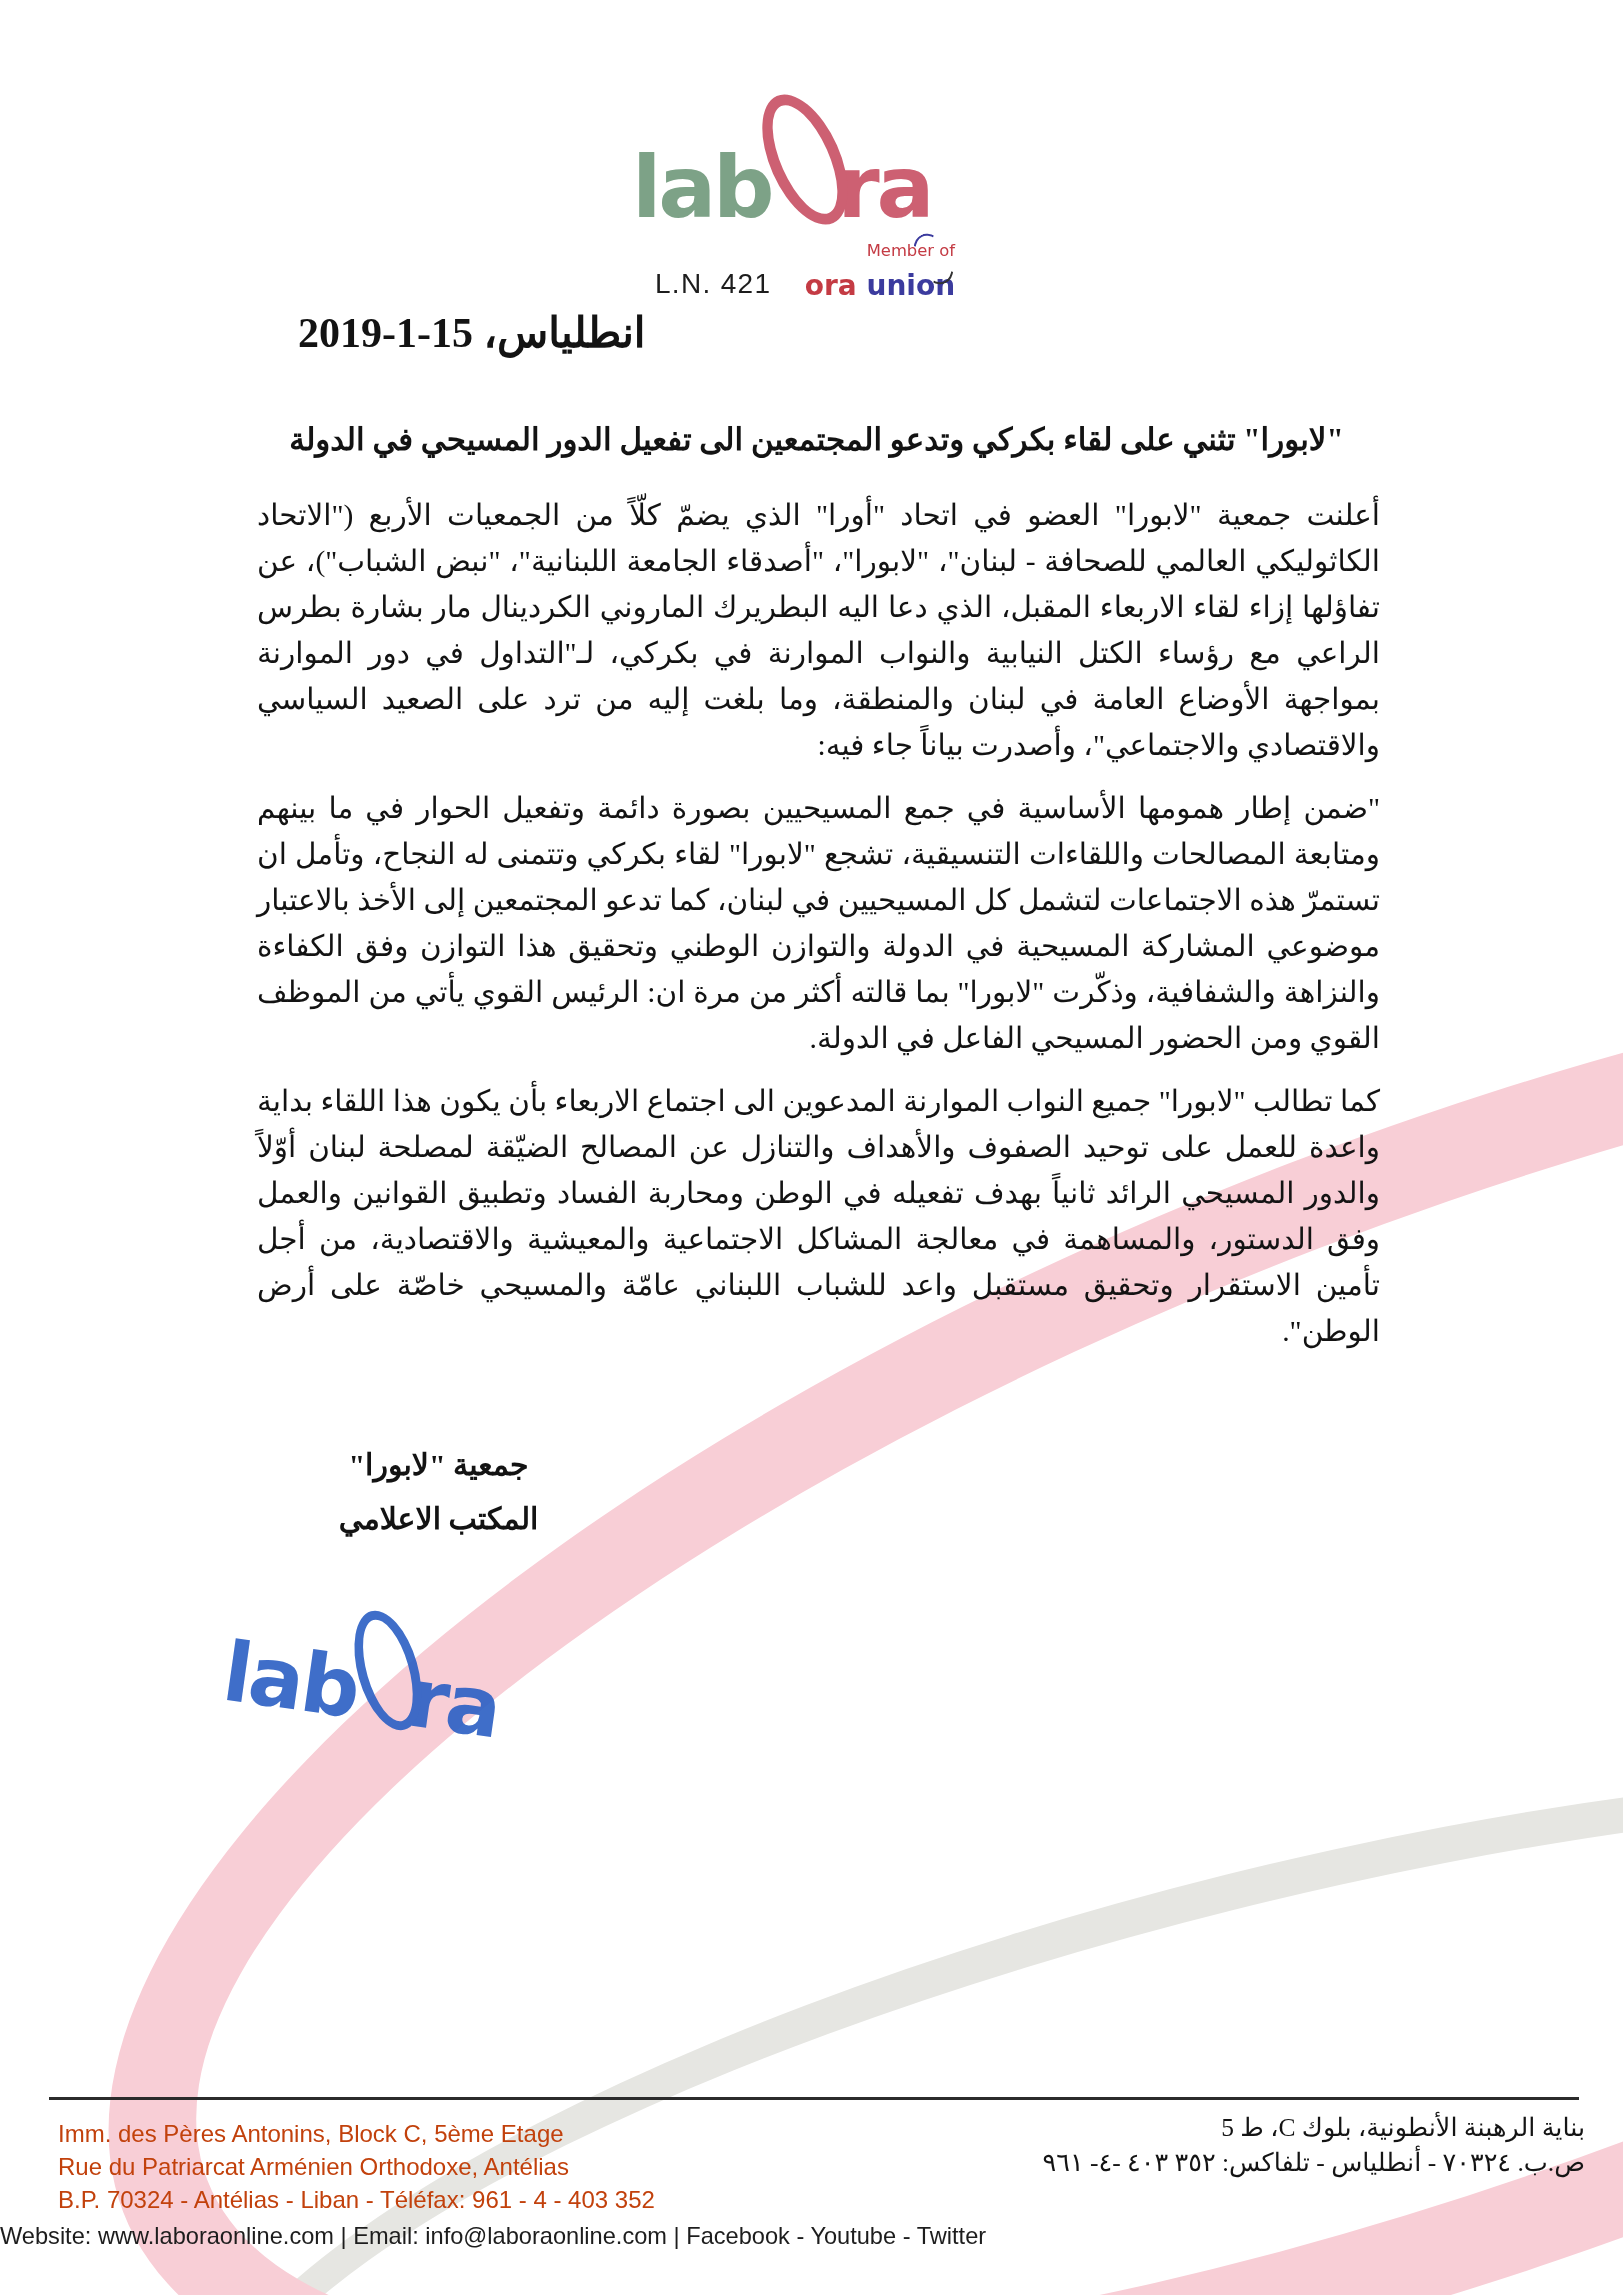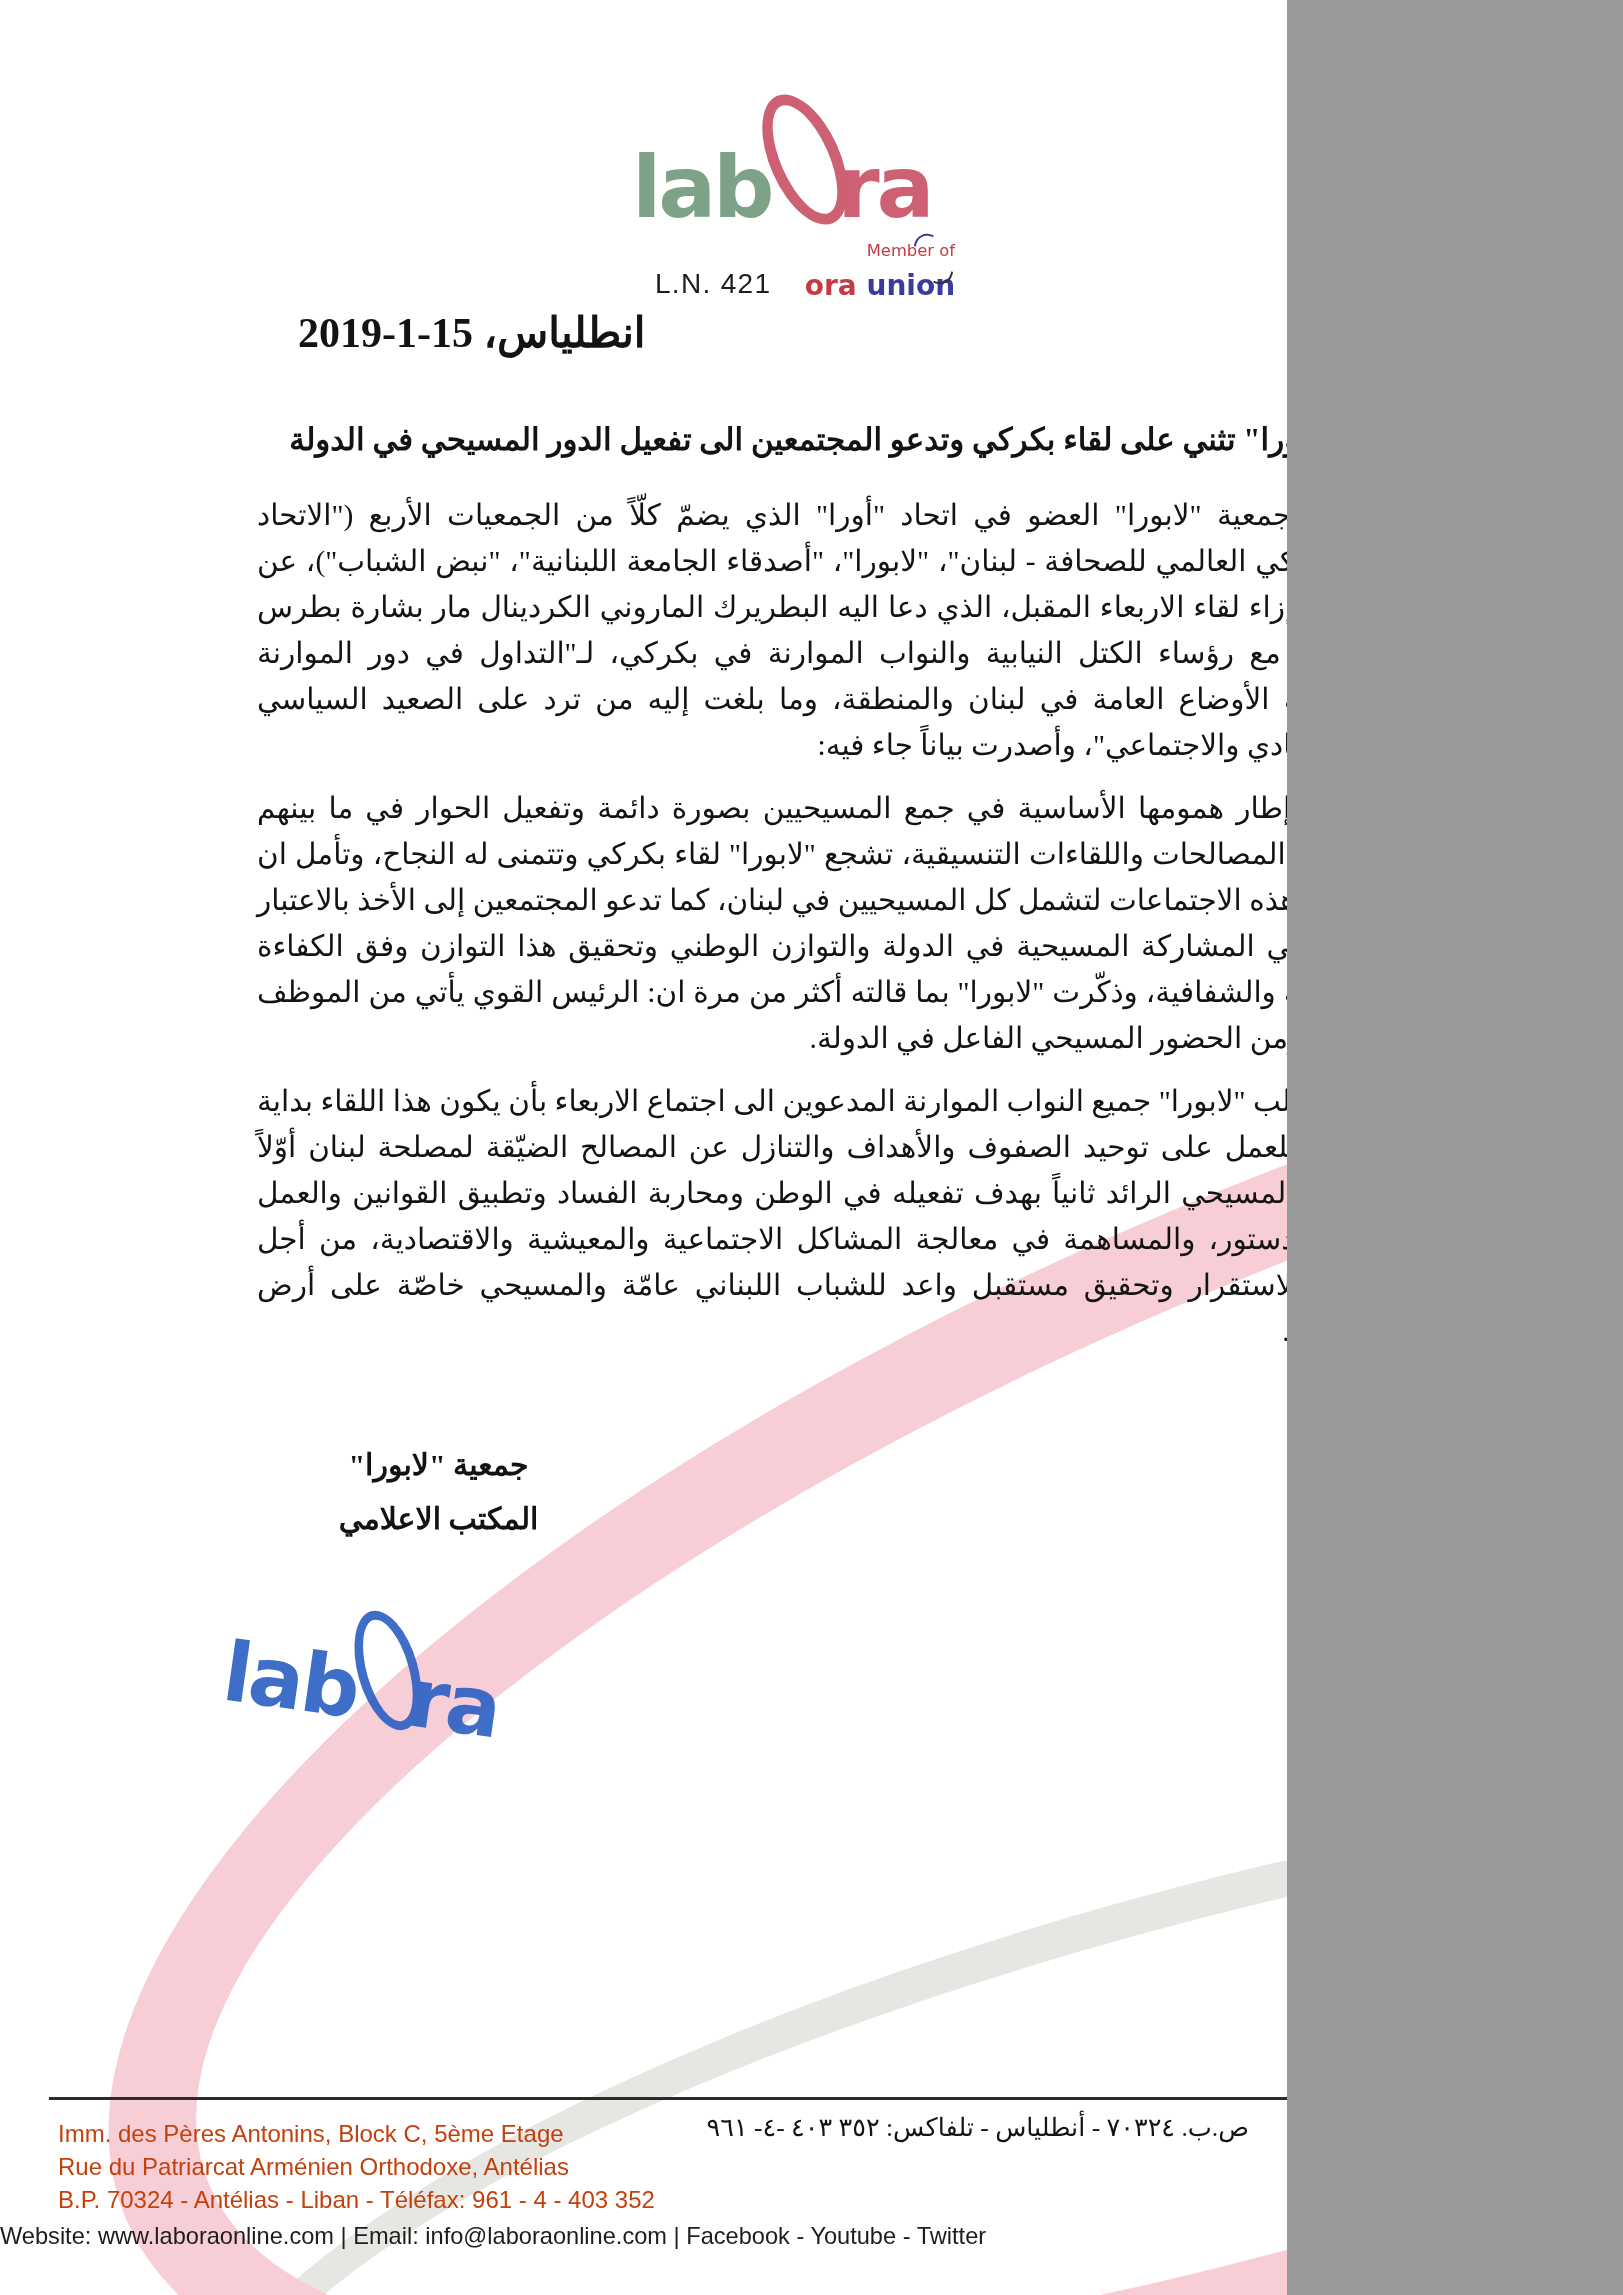--- a/index.html
+++ b/index.html
@@ -1,18 +1,18 @@
 <!DOCTYPE html>
 <html style="font-size:10.5px"><head>
 <meta charset="utf-8">
 <style>
   html,body{margin:0;padding:0;background:#9a9a9a;}
   .page{
     position:relative;
-    width:1287px;height:2295px;
+    width:1623px;height:2295px;
     background:#ffffff;
     overflow:hidden;
     font-family:"Liberation Serif","DejaVu Serif",serif;
     color:#131313;
   }
   
   .swoosh{position:absolute;border-radius:50%;background:transparent;}
   .swoosh-gray{
     left:157px;top:1865px;width:2225px;height:589px;
     border:36px solid #e6e6e2;
@@ -146,19 +146,20 @@
 
   <div class="footer-rule"></div>
 
   <div class="footer-fr">
     <div>Imm. des Pères Antonins, Block C, 5ème Etage</div>
     <div>Rue du Patriarcat Arménien Orthodoxe, Antélias</div>
     <div>B.P. 70324 - Antélias - Liban - Téléfax: 961 - 4 - 403 352</div>
   </div>
 
   <div class="footer-ar" dir="rtl">
+    <div>بناية الرهبنة الأنطونية، بلوك C، ط 5</div>
     <div>ص.ب. ٧٠٣٢٤ - أنطلياس - تلفاكس: ٣٥٢ ٤٠٣ -٤- ٩٦١</div>
   </div>
 
   <div class="footer-contact">Website: www.laboraonline.com | Email: info@laboraonline.com | Facebook - Youtube - Twitter</div>
 
 </div>
 
 
 </body></html>

